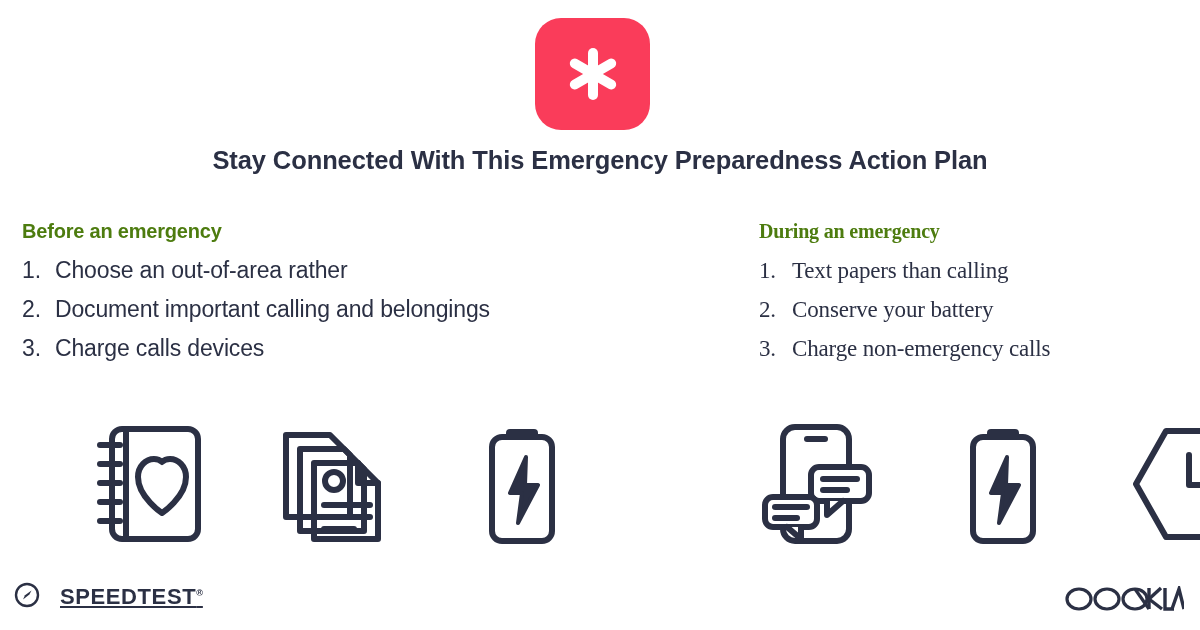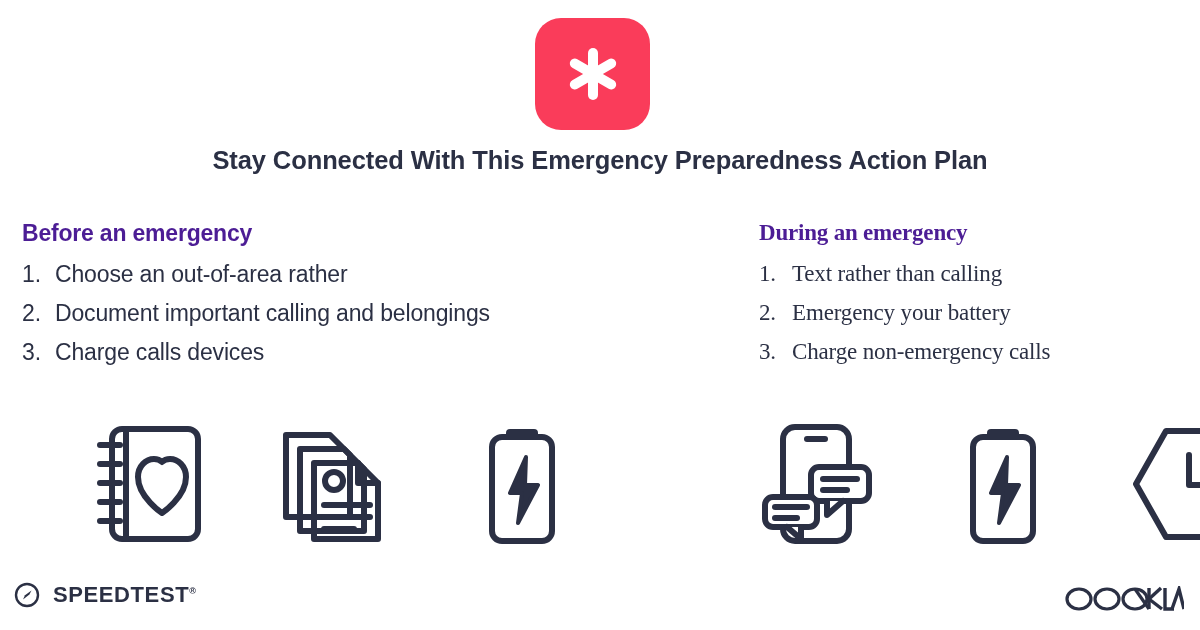--- a/index.html
+++ b/index.html
@@ -51,23 +51,23 @@
 
   
   .col {
     position: absolute;
     top: 220px;
   }
   .col-left { left: 22px; width: 730px; }
   .col-right { left: 759px; width: 420px; font-family: Liberation Serif, serif; }
 
   .col-head {
-    font-size: 23px;
-    font-weight: bold;
-    color: #4c1d95;
+    font-size: 20px;
+    font-weight: bold;
+    color: #4d7c0f;
     margin: 0 0 8px 0;
     letter-spacing: -0.2px;
   }
   ol.list {
     list-style: none;
     margin: 0;
     padding: 0;
   }
   ol.list li {
     font-size: 23px;
@@ -101,21 +101,23 @@
     justify-content: center;
   }
   .icon-box svg { display: block; }
 
   
   .footer-left {
     position: absolute;
     left: 14px;
     bottom: 18px;
     display: flex;
-    gap: 13px;
+    align-items: center;
+    gap: 20px;
+    text-decoration: underline;
   }
   .brandword {
     font-size: 22px;
     font-weight: bold;
     letter-spacing: 0.6px;
     color: #2b3044;
     position: relative;
   }
   .brandword .tm {
     font-size: 9px;
@@ -173,25 +175,25 @@
         <span class="txt">Charge calls devices</span>
       </li>
     </ol>
   </div>
 
   <div class="col col-right">
     <h2 class="col-head">During an emergency</h2>
     <ol class="list">
       <li>
         <span class="num">1.</span>
-        <span class="txt">Text rather than calling</span>
+        <span class="txt">Text papers than calling</span>
       </li>
       <li>
         <span class="num">2.</span>
-        <span class="txt">Emergency your battery</span>
+        <span class="txt">Conserve your battery</span>
       </li>
       <li>
         <span class="num">3.</span>
         <span class="txt">Charge non-emergency calls</span>
       </li>
     </ol>
   </div>
 
   <div class="icons icons-left">
 

